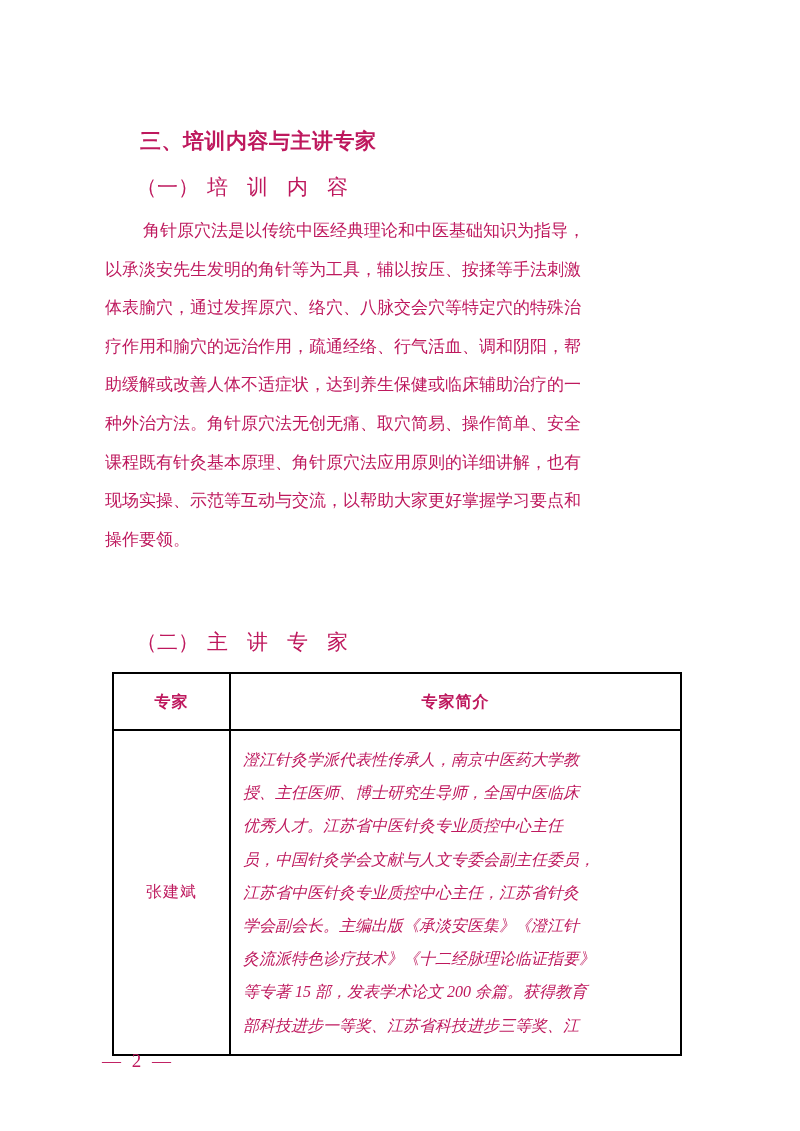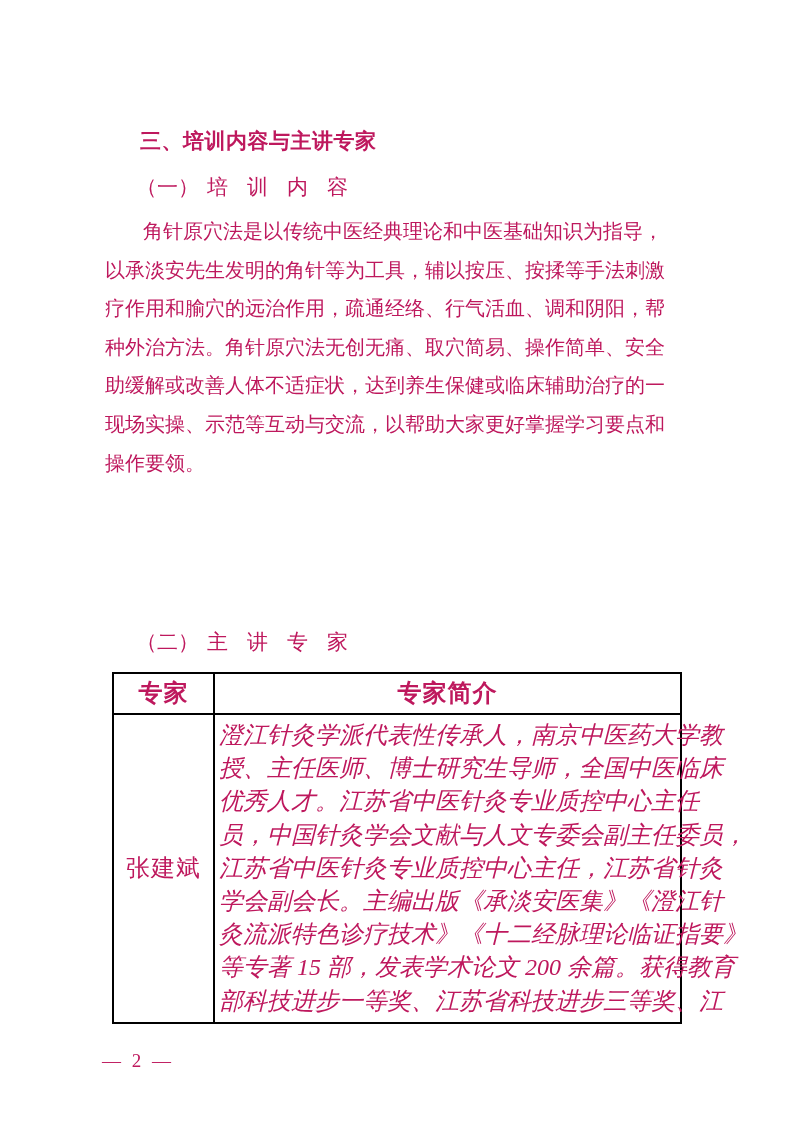--- a/index.html
+++ b/index.html
@@ -31,40 +31,40 @@
     white-space: nowrap;
   }
   .sub-1 { left: 136px; top: 174px; }
   .sub-2 { left: 136px; top: 629px; }
   .sub .sub-title { letter-spacing: 19px; margin-left: 8px; }
   .intro {
     position: absolute;
     left: 105px;
     top: 212px;
     width: 592px;
-    font-size: 20px;
+    font-size: 17px;
   }
   .intro .pline {
     height: 38.6px;
     line-height: 38.6px;
     white-space: nowrap;
   }
   .intro .pline-first { text-indent: 38px; }
   .experts {
     position: absolute;
     left: 112px;
     top: 672px;
     width: 570px;
     border-collapse: collapse;
     table-layout: fixed;
   }
   .experts th, .experts td {
     border: 2px solid #000000;
-    padding: 4px;
-    font-size: 24px;
+    padding: 12px;
+    font-size: 16px;
   }
   .experts th {
     height: 31px;
     line-height: 31px;
     font-weight: 700;
     text-align: center;
     letter-spacing: 1px;
   }
   .col-expert { width: 91px; }
   .cell-name {
@@ -96,23 +96,25 @@
 
 <div class="page">
 
   <div class="heading">三、培训内容与主讲专家</div>
 
   <div class="sub sub-1"><span>（一）</span><span class="sub-title">培训内容</span></div>
 
   <div class="intro">
     <div class="pline pline-first">角针原穴法是以传统中医经典理论和中医基础知识为指导，</div>
     <div class="pline">以承淡安先生发明的角针等为工具，辅以按压、按揉等手法刺激</div>
+    <div class="pline">体表腧穴，通过发挥原穴、络穴、八脉交会穴等特定穴的特殊治</div>
     <div class="pline">疗作用和腧穴的远治作用，疏通经络、行气活血、调和阴阳，帮</div>
+    <div class="pline">助缓解或改善人体不适症状，达到养生保健或临床辅助治疗的一</div>
     <div class="pline">种外治方法。角针原穴法无创无痛、取穴简易、操作简单、安全</div>
-    <div class="pline">助缓解或改善人体不适症状，达到养生保健或临床辅助治疗的一</div>
+    <div class="pline">课程既有针灸基本原理、角针原穴法应用原则的详细讲解，也有</div>
     <div class="pline">现场实操、示范等互动与交流，以帮助大家更好掌握学习要点和</div>
     <div class="pline">操作要领。</div>
   </div>
 
   <div class="sub sub-2"><span>（二）</span><span class="sub-title">主讲专家</span></div>
 
   <table class="experts">
     <tbody>
         <tr>
       <th class="col-expert">专家</th>

